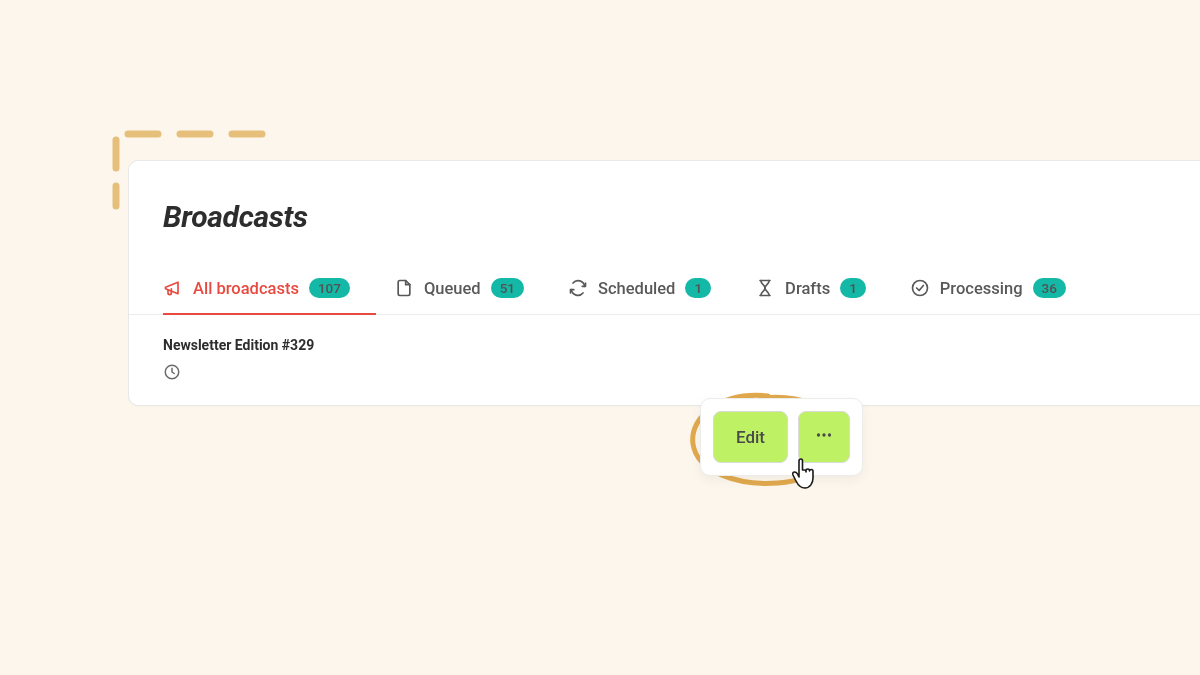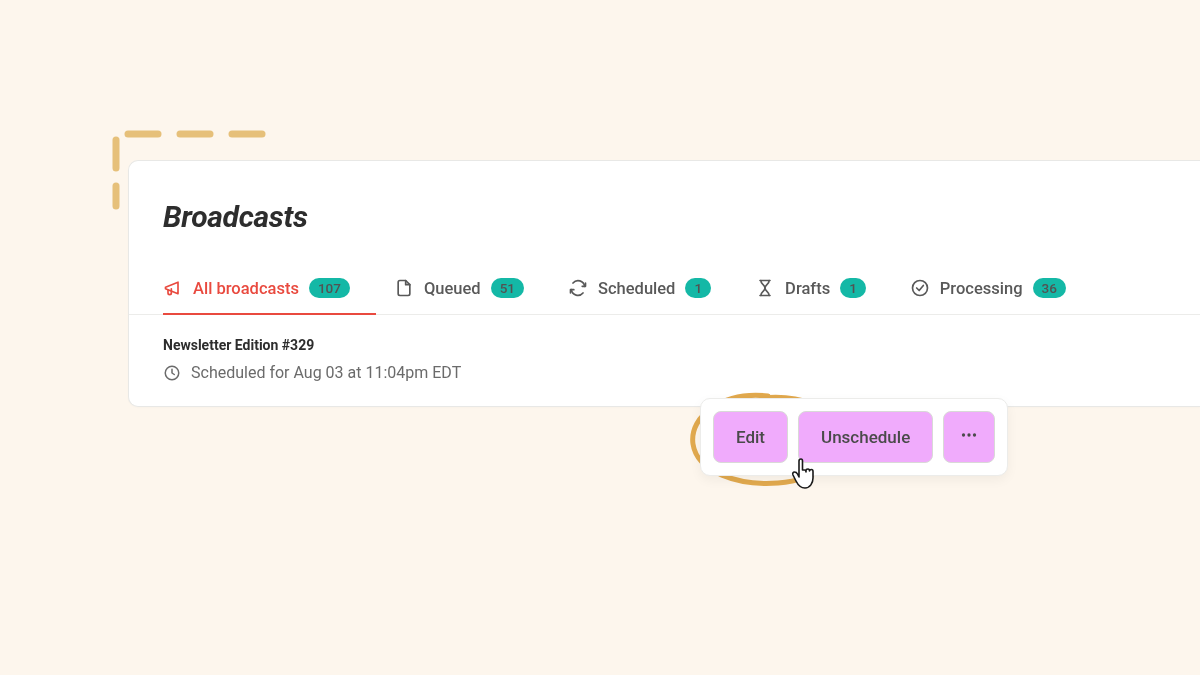--- a/index.html
+++ b/index.html
@@ -124,21 +124,21 @@
       display: flex;
       gap: 10px;
       background: #fff;
       padding: 12px;
       border: 1px solid #ececea;
       border-radius: 10px;
       box-shadow: 0 4px 12px rgba(0,0,0,0.05);
     }
     .btn {
       border: 1px solid #d9d9d7;
-      background: #f0abfc;
+      background: #bef264;
       color: #4a4a4a;
       font-size: 17px;
       font-weight: 500;
       padding: 12px 22px;
       border-radius: 8px;
       cursor: pointer;
       font-family: inherit;
     }
     .btn.icon-btn {
       padding: 12px 14px;
@@ -242,32 +242,30 @@
 
   <div class="list-row">
     <div class="row-title">Newsletter Edition #329</div>
     <div class="row-meta">
       <span class="icon">
         <svg width="18" height="18" viewBox="0 0 24 24" fill="none" stroke="currentColor" stroke-width="2" stroke-linecap="round" stroke-linejoin="round">
           <circle cx="12" cy="12" r="9"></circle>
           <path d="M12 7v5l3 2"></path>
         </svg>
       </span>
-      <span>Scheduled for Aug 03 at 11:04pm EDT</span>
     </div>
   </div>
 </div>
 
 <svg class="highlight-circle" width="170" height="105" viewBox="0 0 170 105">
   <path d="M 85 8 C 40 3, 6 28, 10 56 C 14 84, 55 98, 95 95 C 135 92, 160 70, 156 44 C 152 18, 115 6, 78 10" fill="none" stroke="#e1a94e" stroke-width="5" stroke-linecap="round"></path>
 </svg>
 
 <div class="action-bar">
   <button class="btn">Edit</button>
-  <button class="btn">Unschedule</button>
   <button class="btn icon-btn">
     <span>
       <svg width="22" height="22" viewBox="0 0 24 24" fill="#4a4a4a">
         <circle cx="6" cy="12" r="1.8"></circle>
         <circle cx="12" cy="12" r="1.8"></circle>
         <circle cx="18" cy="12" r="1.8"></circle>
       </svg>
     </span>
   </button>
 </div>

